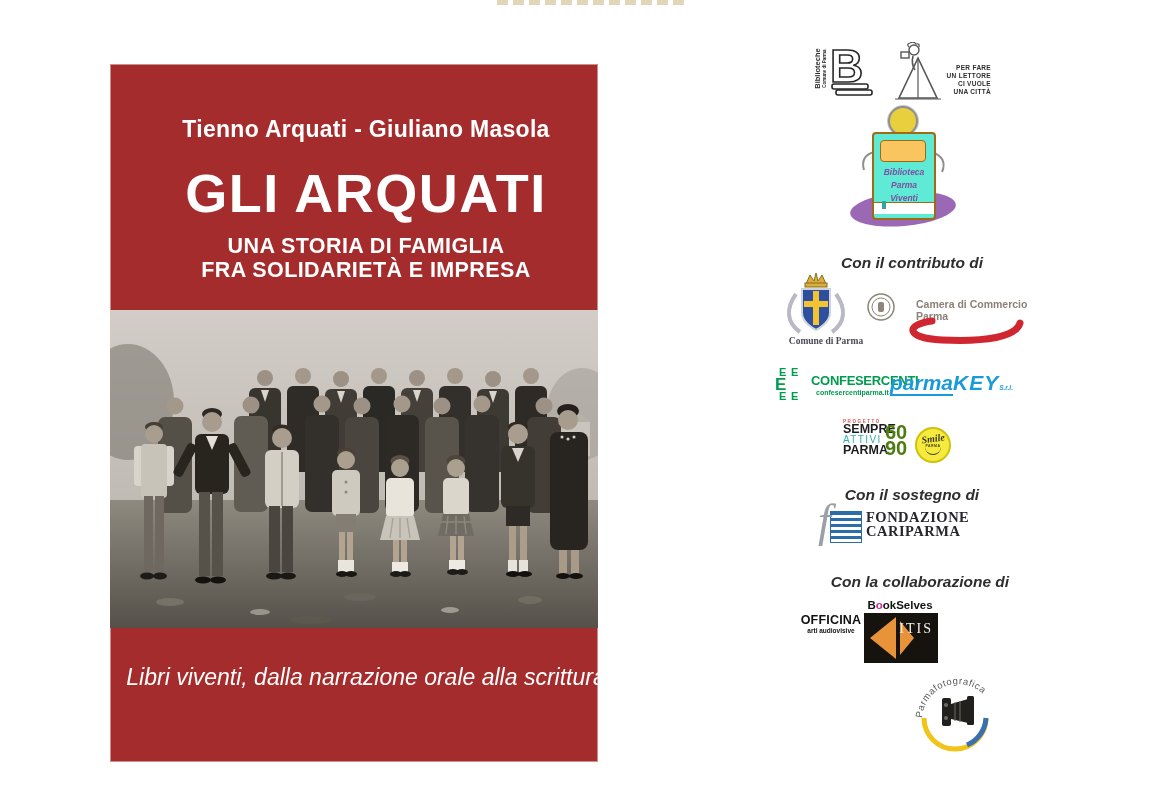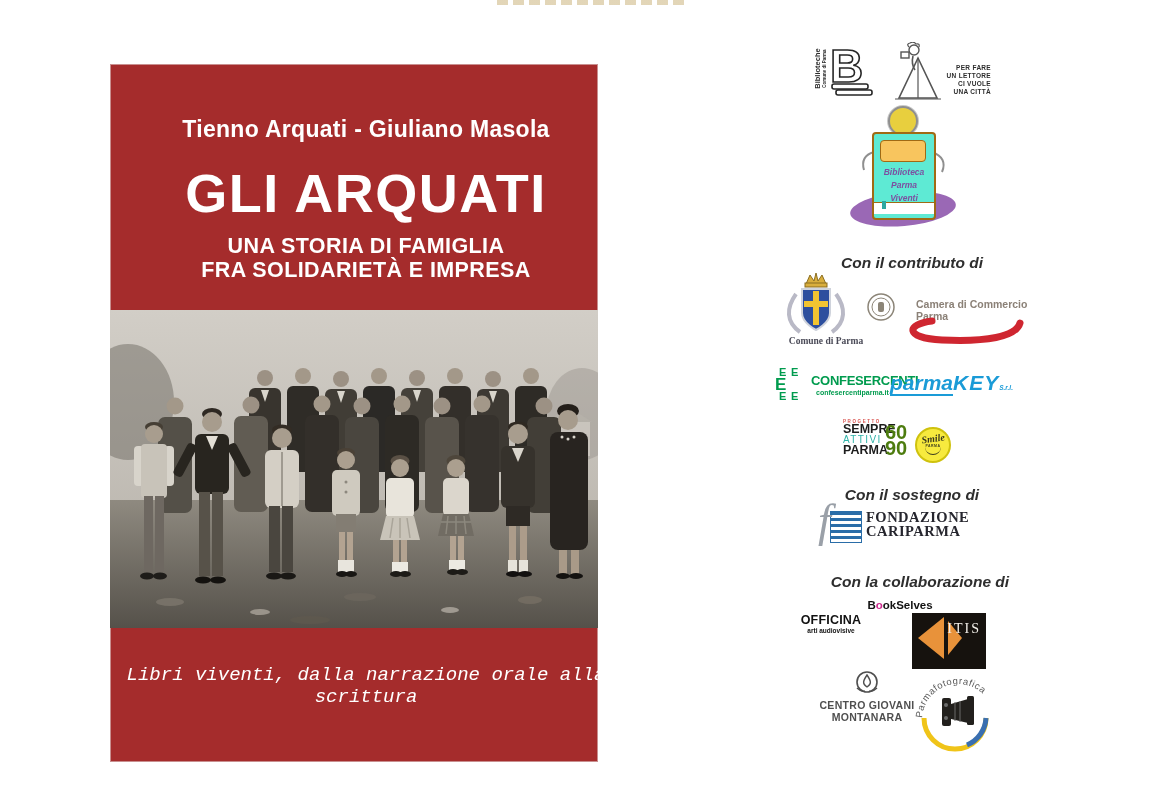--- a/index.html
+++ b/index.html
@@ -12,21 +12,21 @@
   .clipstrip{left:497px;top:0;width:192px;height:5px;opacity:.75;
     background:repeating-linear-gradient(90deg,#d9c8a0 0 11px,#ffffff 11px 16px);}
 
   
   .cover{left:110px;top:64px;width:488px;height:698px;background:#a52c2c;
          box-shadow:inset 0 0 0 1px #c98f8f;color:#fff;}
   .cover .authors{left:0;top:52px;width:100%;font-size:23px;font-weight:bold;letter-spacing:.3px;}
   .cover .title{left:0;top:98px;width:100%;font-size:54px;font-weight:800;letter-spacing:1.5px;line-height:62px;}
   .cover .sub{left:0;width:100%;font-size:21.5px;font-weight:bold;letter-spacing:.4px;}
   .cover .photo{left:0;top:246px;width:488px;height:318px;display:block;}
-  .cover .tag1{left:0;top:600px;width:100%;font-size:19px;font-style:italic;font-family:Liberation Mono, monospace;}
+  .cover .tag1{left:0;top:600px;width:100%;font-size:23px;font-style:italic;}
   .cover .tag2{left:0;top:628px;width:100%;font-size:20px;font-weight:bold;}
 
   
   .heading{font-style:italic;font-weight:bold;color:#2e2e2e;font-size:15.5px;}
 
   
   .blogo{left:806px;top:40px;width:68px;height:62px;}
   .blogo .vtxt{position:absolute;left:-14px;top:22px;transform:rotate(-90deg);transform-origin:center;
                width:56px;text-align:center;color:#2b2b2b;}
   .blogo .v1{font-size:7.5px;font-weight:bold;display:block;line-height:8px;}
@@ -87,21 +87,21 @@
   .fc-f{left:818px;top:494px;font-family:"Liberation Serif",serif;font-style:italic;
         font-size:46px;color:#9aa0a8;}
   .fc-txt{left:866px;top:510px;font-family:"Liberation Serif",serif;font-weight:bold;
           color:#26262e;font-size:14.5px;line-height:14px;letter-spacing:.5px;}
 
   
   .off-name{left:797px;top:613px;width:68px;color:#111;font-weight:900;font-size:12.5px;letter-spacing:.2px;text-align:center;}
   .off-sub{left:797px;top:627px;width:68px;color:#111;font-weight:bold;font-size:6.5px;text-align:center;}
   .bs-title{left:860px;top:599px;width:80px;text-align:center;font-weight:bold;font-size:11.5px;color:#111;}
   .bs-title .o{color:#cc2a8e;}
-  .bs-box{left:864px;top:613px;width:74px;height:56px;background:#16120e;margin-left:48px;}
+  .bs-box{left:864px;top:613px;width:74px;height:50px;background:#16120e;}
   .bs-itis{position:absolute;right:5px;top:8px;color:#f2efe9;font-family:"Liberation Serif",serif;
            font-size:14px;letter-spacing:2px;}
   .rad{left:938px;top:596px;width:70px;text-align:center;}
   .rad-txt{color:#cc3b3e;font-weight:bold;font-size:8.5px;line-height:9px;letter-spacing:.4px;}
 
   
   .cg{left:818px;top:670px;width:98px;text-align:center;}
   .cg-txt{color:#4f4f4f;font-weight:bold;font-size:10.5px;line-height:11.5px;letter-spacing:.3px;}
 </style>
 </head>
@@ -419,32 +419,20 @@
   </div>
   <div class="abs bs-box">
     <svg width="74" height="50" style="position:absolute;left:0;top:0;">
       <polygon points="32,4 6,25 32,46" fill="#e8923a"></polygon>
       <polygon points="36,8 50,25 36,42" fill="#e8923a"></polygon>
     </svg>
     <span class="bs-itis">ITIS</span>
   </div>
 
 
-  <div class="abs cg">
-    <svg width="26" height="26">
-      <circle cx="13" cy="12" r="10" fill="none" stroke="#4f4f4f" stroke-width="1.6"></circle>
-      <path d="M13 5 C9 11 8 14 13 17 C18 14 17 11 13 5 Z" fill="none" stroke="#4f4f4f" stroke-width="1.4"></path>
-      <path d="M3 18 q4 4 8 3" fill="none" stroke="#4f4f4f" stroke-width="1.4"></path>
-      <path d="M23 18 q-4 4 -8 3" fill="none" stroke="#4f4f4f" stroke-width="1.4"></path>
-    </svg>
-    <div class="cg-txt">
-      <div>CENTRO GIOVANI</div>
-      <div>MONTANARA</div>
-    </div>
-  </div>
 
   <svg class="abs" style="left:912px;top:664px;" width="92" height="100">
     <defs>
       <path id="arcTop" d="M 10 56 A 36 36 0 0 1 82 56"></path>
     </defs>
     <text font-size="9.5" fill="#5a5a5a" letter-spacing="0.6" font-family="Liberation Sans, sans-serif">
       <textPath href="#arcTop" startOffset="2">Parmafotografica</textPath>
     </text>
     <g>
       <rect x="30" y="34" width="9" height="28" rx="2" fill="#22201d"></rect>

